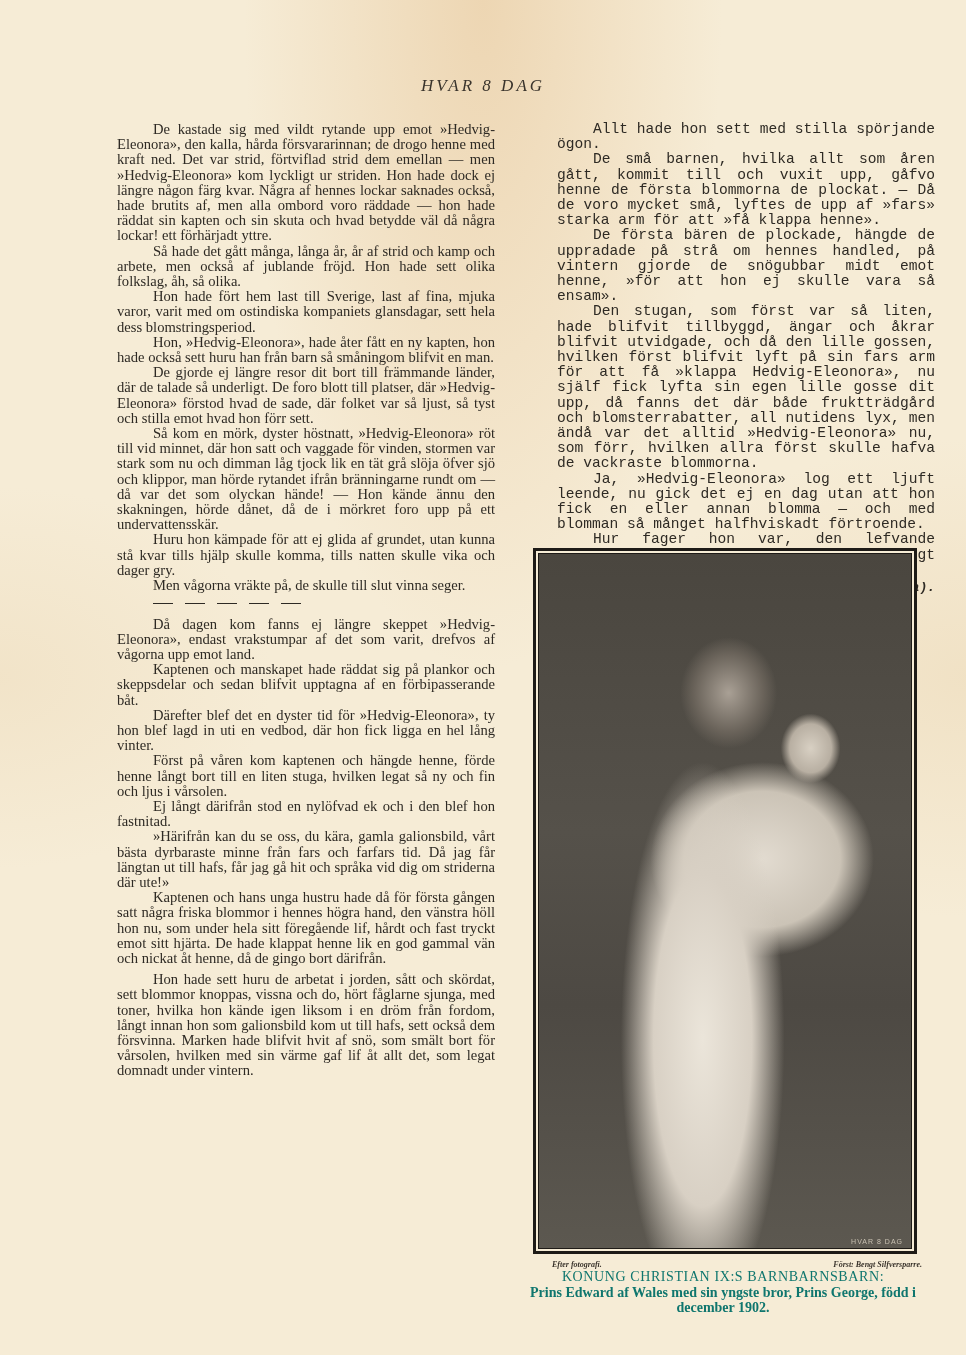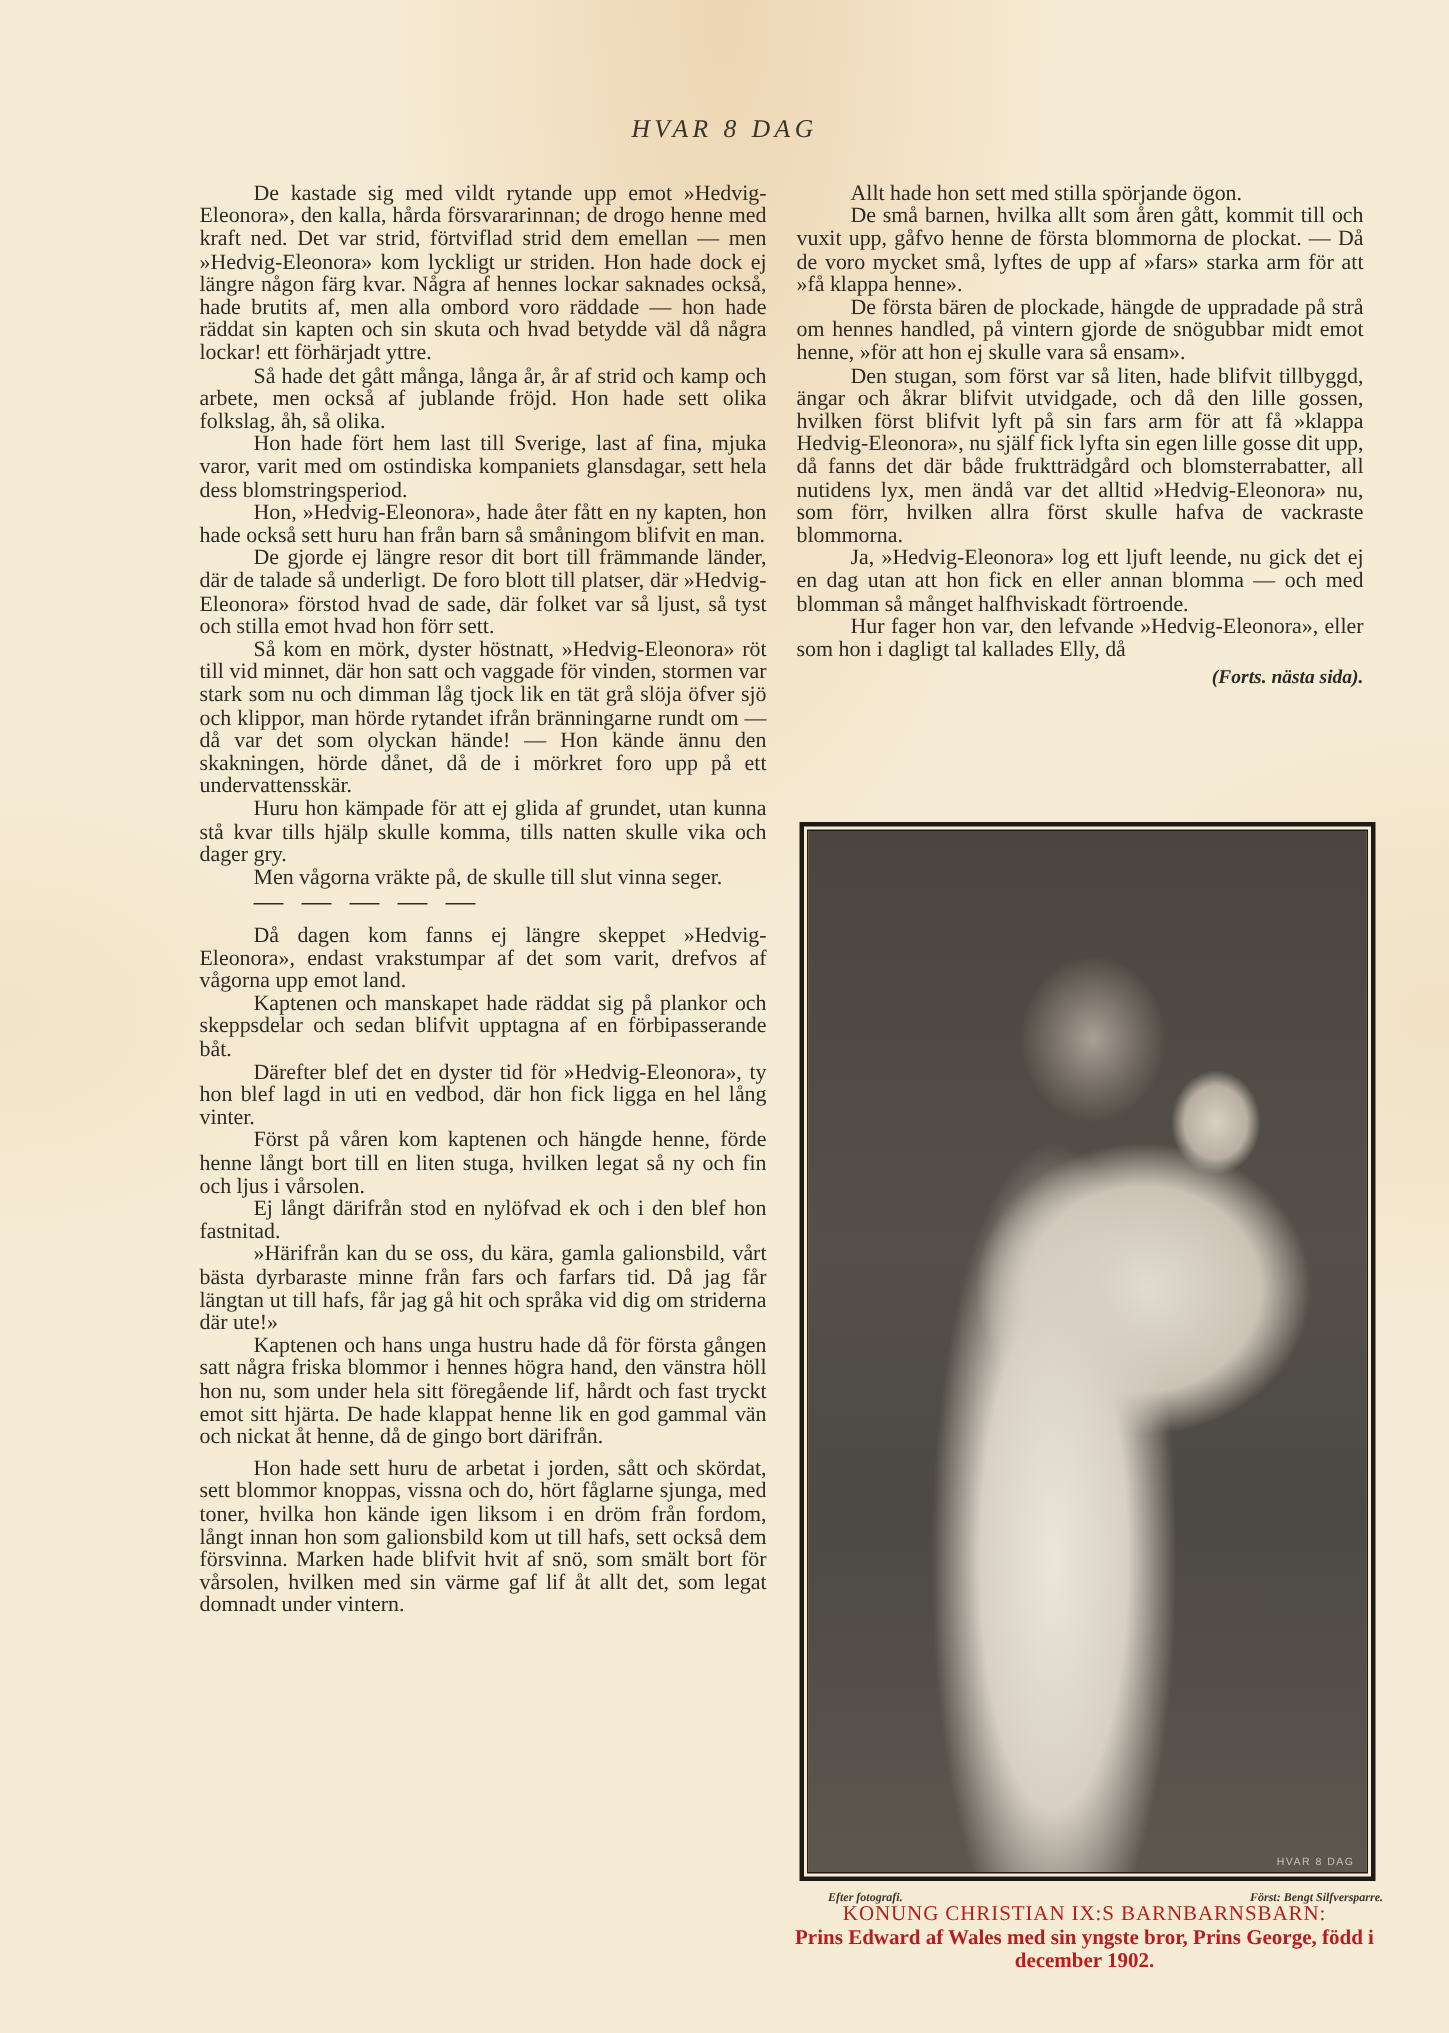--- a/index.html
+++ b/index.html
@@ -15,22 +15,22 @@
   }
   .header {
     position: absolute; top: 76px; left: 0; width: 966px;
     text-align: center; font-style: italic; font-size: 17px;
     letter-spacing: 3px; color: #3a342c;
   }
   .col {
     position: absolute; top: 122px; font-size: 14.6px; line-height: 15.2px;
     text-align: justify; hyphens: none;
   }
-  .col.left { left: 133px; width: 378px; }
-  .col.right { left: 531px; width: 378px; }
+  .col.left { left: 117px; width: 378px; }
+  .col.right { left: 557px; width: 378px; font-family: Liberation Mono, monospace; }
   .col p { margin: 0; text-indent: 36px; }
   .col p.gap { margin-top: 6px; }
   .sep { text-indent: 0; padding-left: 36px; letter-spacing: 10px; margin: 2px 0 6px 0; }
   .sep span { display: inline-block; width: 20px; border-top: 1.5px solid #2e2a24; margin-right: 12px; vertical-align: middle; }
   .cont { text-align: right; font-style: italic; font-weight: bold; font-size: 13px; margin-top: 2px; }
   .photo-frame {
     position: absolute; left: 533px; top: 548px; width: 384px; height: 706px;
     border: 3px solid #1e1b17; box-sizing: border-box; padding: 2px; background: #f6ecd6;
   }
   .photo {
@@ -47,21 +47,21 @@
     position: absolute; right: 8px; bottom: 3px; font-size: 7px; color: #c8c0b2;
     letter-spacing: 1px; font-family: "Liberation Sans", sans-serif;
   }
   .credits {
     position: absolute; left: 552px; top: 1260px; width: 370px;
     font-size: 8px; font-style: italic; font-weight: bold; color: #3a342c;
     display: flex; justify-content: space-between;
   }
   .caption {
     position: absolute; left: 525px; top: 1269px; width: 396px; text-align: center;
-    font-size: 14px; line-height: 15.5px; color: #b91c1c;
+    font-size: 14px; line-height: 15.5px; color: #0f766e;
   }
   .caption .title { letter-spacing: 0.6px; }
   .caption .body { font-weight: bold; }
 </style>
 </head>
 <body>
 
 <div class="header">HVAR 8 DAG</div>
 
 <div class="col left">

